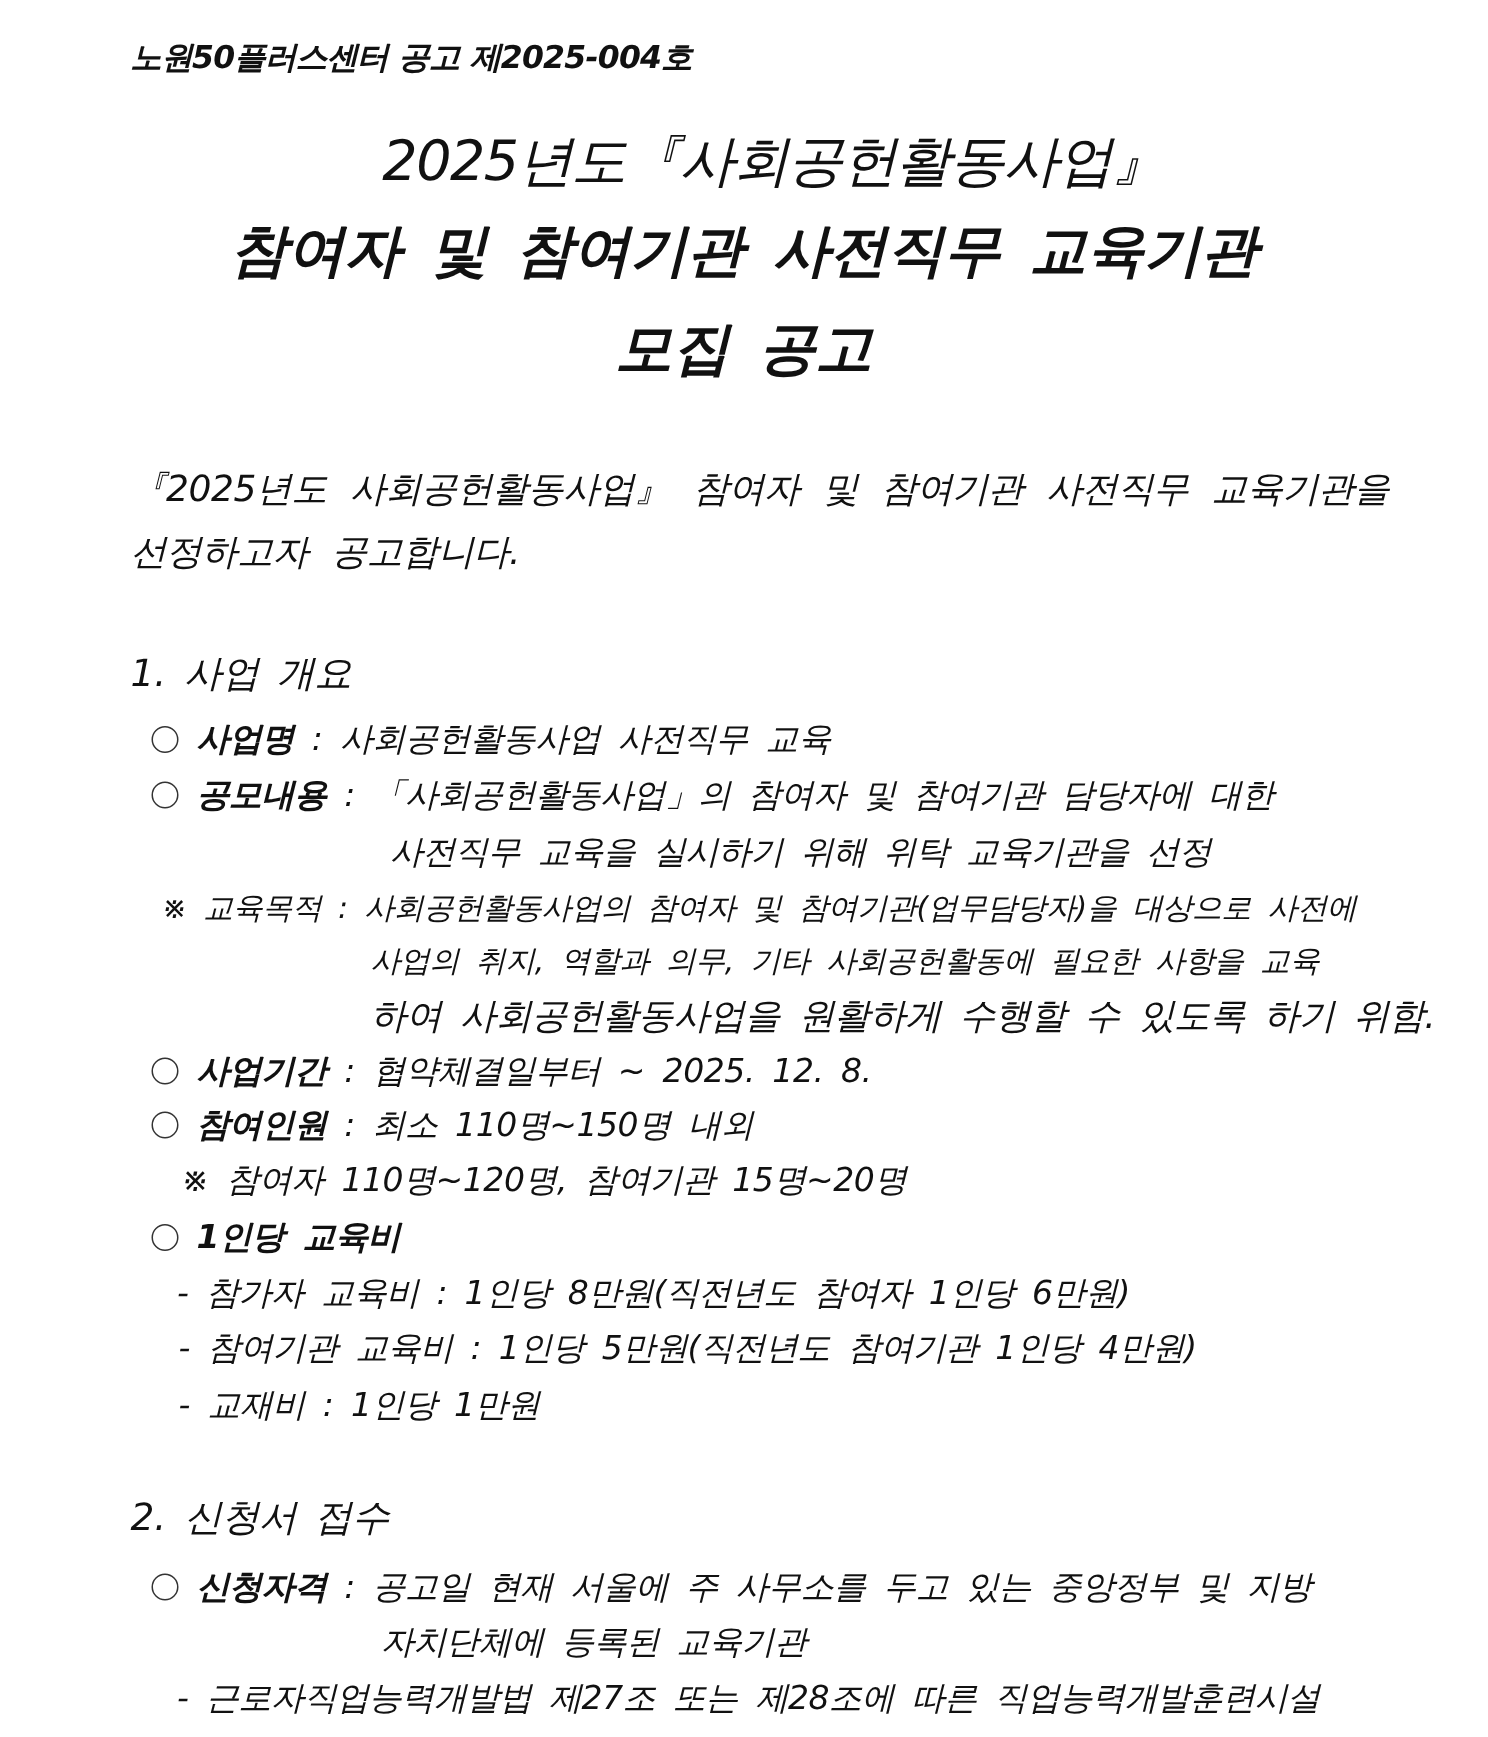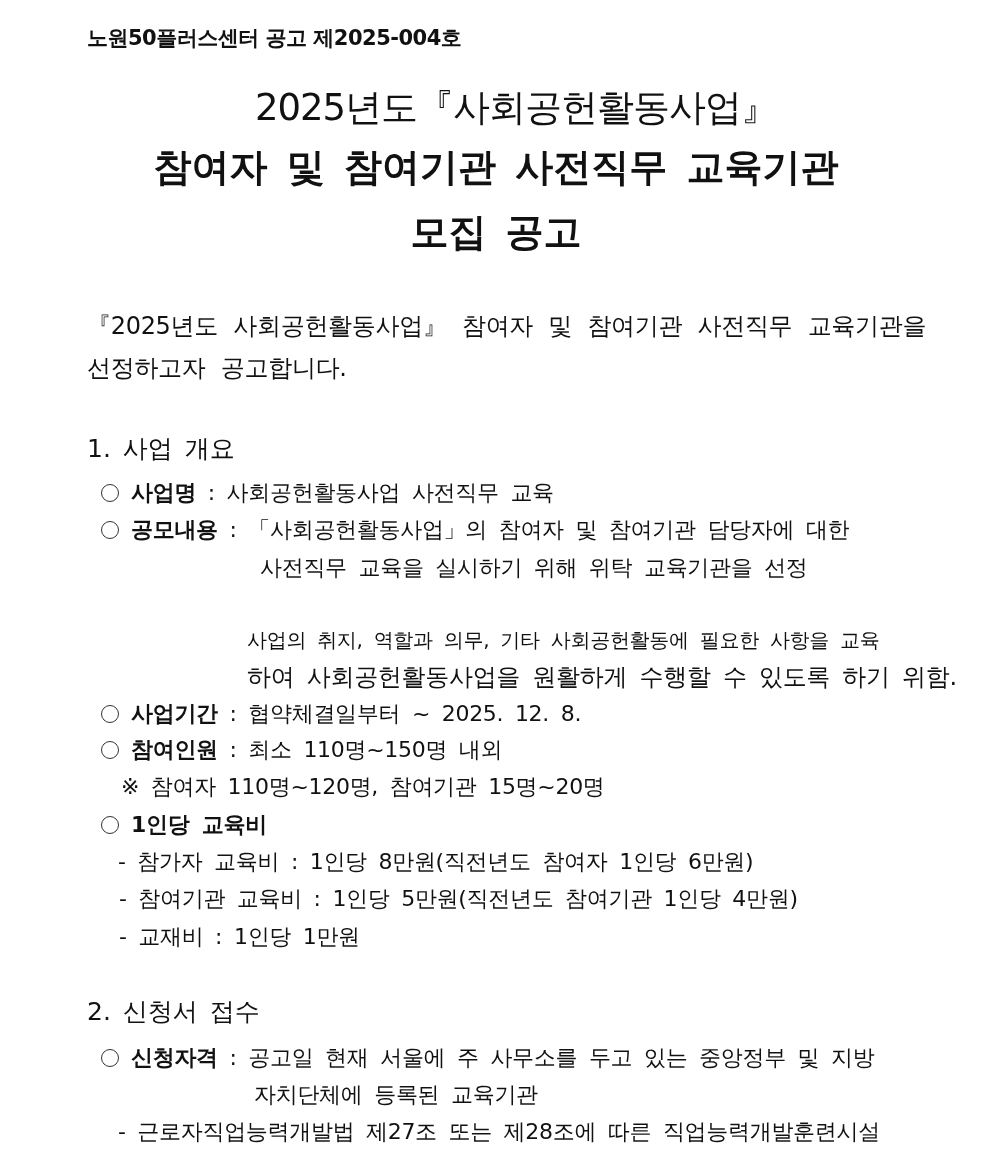--- a/index.html
+++ b/index.html
@@ -8,20 +8,21 @@
       height: 1158px;
       background: #ffffff;
       color: #111111;
       font-family: "DejaVu Sans", "Liberation Sans", sans-serif;
       overflow: hidden;
     }
     .page {
       position: relative;
       width: 992px;
       height: 996px;
+      font-style: italic;
     }
     .abs { position: absolute; white-space: nowrap; }
 
     .notice-no {
       left: 87px; top: 24px;
       font-size: 21px; font-weight: bold;
       letter-spacing: -0.5px;
     }
     .title {
       left: 0; width: 992px; text-align: center;
@@ -78,20 +79,23 @@
 
   <div class="abs row ind-circle" style="top:478px;">
     <span class="circle"></span><b>사업명</b><span> : </span><span>사회공헌활동사업 사전직무 교육</span>
   </div>
 
   <div class="abs row cont" style="top:553px;">사전직무 교육을 실시하기 위해 위탁 교육기관을 선정</div>
   <div class="abs row ind-circle" style="top:515px;">
     <span class="circle"></span><b>공모내용</b><span> : </span><span>「사회공헌활동사업」의 참여자 및 참여기관 담당자에 대한</span>
   </div>
 
+  <div class="abs row note" style="top:592px;">
+    <span>※ 교육목적 : </span><span>사회공헌활동사업의 참여자 및 참여기관(업무담당자)을 대상으로 사전에</span>
+  </div>
   <div class="abs row cont2" style="top:627px; font-size:20px;">사업의 취지, 역할과 의무, 기타 사회공헌활동에 필요한 사항을 교육</div>
   <div class="abs row cont2" style="top:661px; font-size:24px;">하여 사회공헌활동사업을 원활하게 수행할 수 있도록 하기 위함.</div>
 
   <div class="abs row ind-circle" style="top:699px;">
     <span class="circle"></span><b>사업기간</b><span> : </span><span>협약체결일부터  ~  2025. 12. 8.</span>
   </div>
 
   <div class="abs row ind-circle" style="top:735px;">
     <span class="circle"></span><b>참여인원</b><span> : </span><span>최소 110명~150명 내외</span>
   </div>

